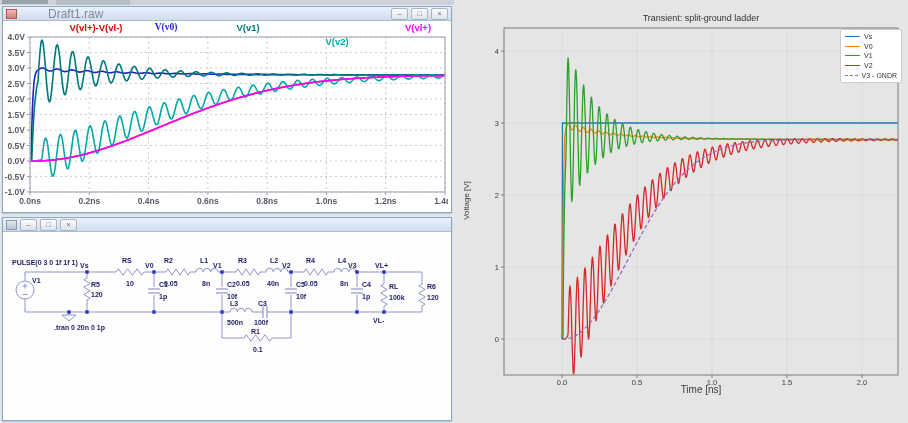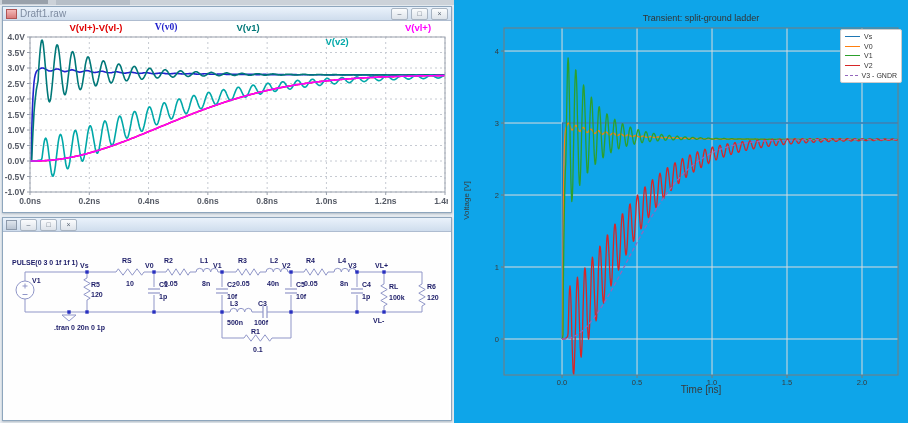--- a/index.html
+++ b/index.html
@@ -7,37 +7,37 @@
          font-family:"Liberation Sans",sans-serif;background:#ffffff;}
   
   #left-pane{position:absolute;left:0;top:0;width:454px;height:423px;background:#e9edf2;}
   #top-frag{position:absolute;left:0;top:0;width:454px;height:5px;background:#ccd2d9;}
   #top-frag .f1{position:absolute;left:2px;top:0;width:46px;height:4px;background:#99a1ab;}
   #top-frag .f2{position:absolute;left:56px;top:0;width:74px;height:5px;background:#b7bfc8;}
   
   .win{position:absolute;background:#ffffff;border:1px solid #8ea6bd;box-shadow:0 1px 2px rgba(70,90,110,.35);}
   .titlebar{height:13px;background:linear-gradient(#eaf2fb,#cfdded);display:flex;align-items:center;
             padding:0 3px;gap:3px;border-bottom:1px solid #aebcd0;}
-  .title{font-size:10px;color:#7d8ba0;flex:1;white-space:nowrap;overflow:hidden;}
+  .title{font-size:12px;color:#7d8ba0;flex:1;white-space:nowrap;overflow:hidden;margin-left:28px;}
   .winbtn{width:15px;height:10px;font-size:7px;line-height:9px;text-align:center;color:#5a6675;
           background:linear-gradient(#fbfcfd,#dde3ea);border:1px solid #a8b4c2;border-radius:2px;
           cursor:default;user-select:none;}
   .wicon{width:9px;height:8px;display:inline-block;}
   .icon-raw{background:linear-gradient(#f3b9b9,#d97b7b);border:1px solid #b05555;}
   .icon-asc{background:linear-gradient(#dfe6ee,#b9c4d2);border:1px solid #8d9aab;}
   
   #wave-content{position:relative;width:446px;height:190px;background:#ffffff;}
   #lt-legend{position:absolute;left:0;top:0;width:446px;height:13px;margin-left:20px;}
   #lt-legend span{position:absolute;transform:translateX(-50%);font-size:9.5px;font-weight:bold;white-space:nowrap;}
   #wave-svg{position:absolute;left:1px;top:13px;}
   
   #sch-content{position:relative;width:446px;height:188px;background:#fefefe;}
   #sch-svg{position:absolute;left:1px;top:0;}
   
-  #right-pane{position:absolute;left:454px;top:0;width:454px;height:423px;background:#0ea5e9;}
+  #right-pane{position:absolute;left:454px;top:0;width:454px;height:423px;background:#e5e5e5;}
   #mpl-title{position:absolute;left:50px;top:13px;width:394px;text-align:center;
              font-size:9px;color:#333333;}
   #mpl-xlabel{position:absolute;left:50px;top:384px;width:394px;text-align:center;
               font-size:10px;color:#3a3a3a;}
   #mpl-ylabel{position:absolute;left:-38px;top:196px;width:100px;text-align:center;
               transform:rotate(-90deg);font-size:8px;color:#3a3a3a;}
   #mpl-legend{position:absolute;left:386px;top:29px;width:62px;background:#ffffff;
               border:1px solid #cccccc;border-radius:2px;padding:2px 4px;box-sizing:border-box;}
   .mleg-row{display:flex;align-items:center;gap:4px;height:9.6px;}
   .mleg-swatch{width:15px;height:0;border-top:1.6px solid;}

